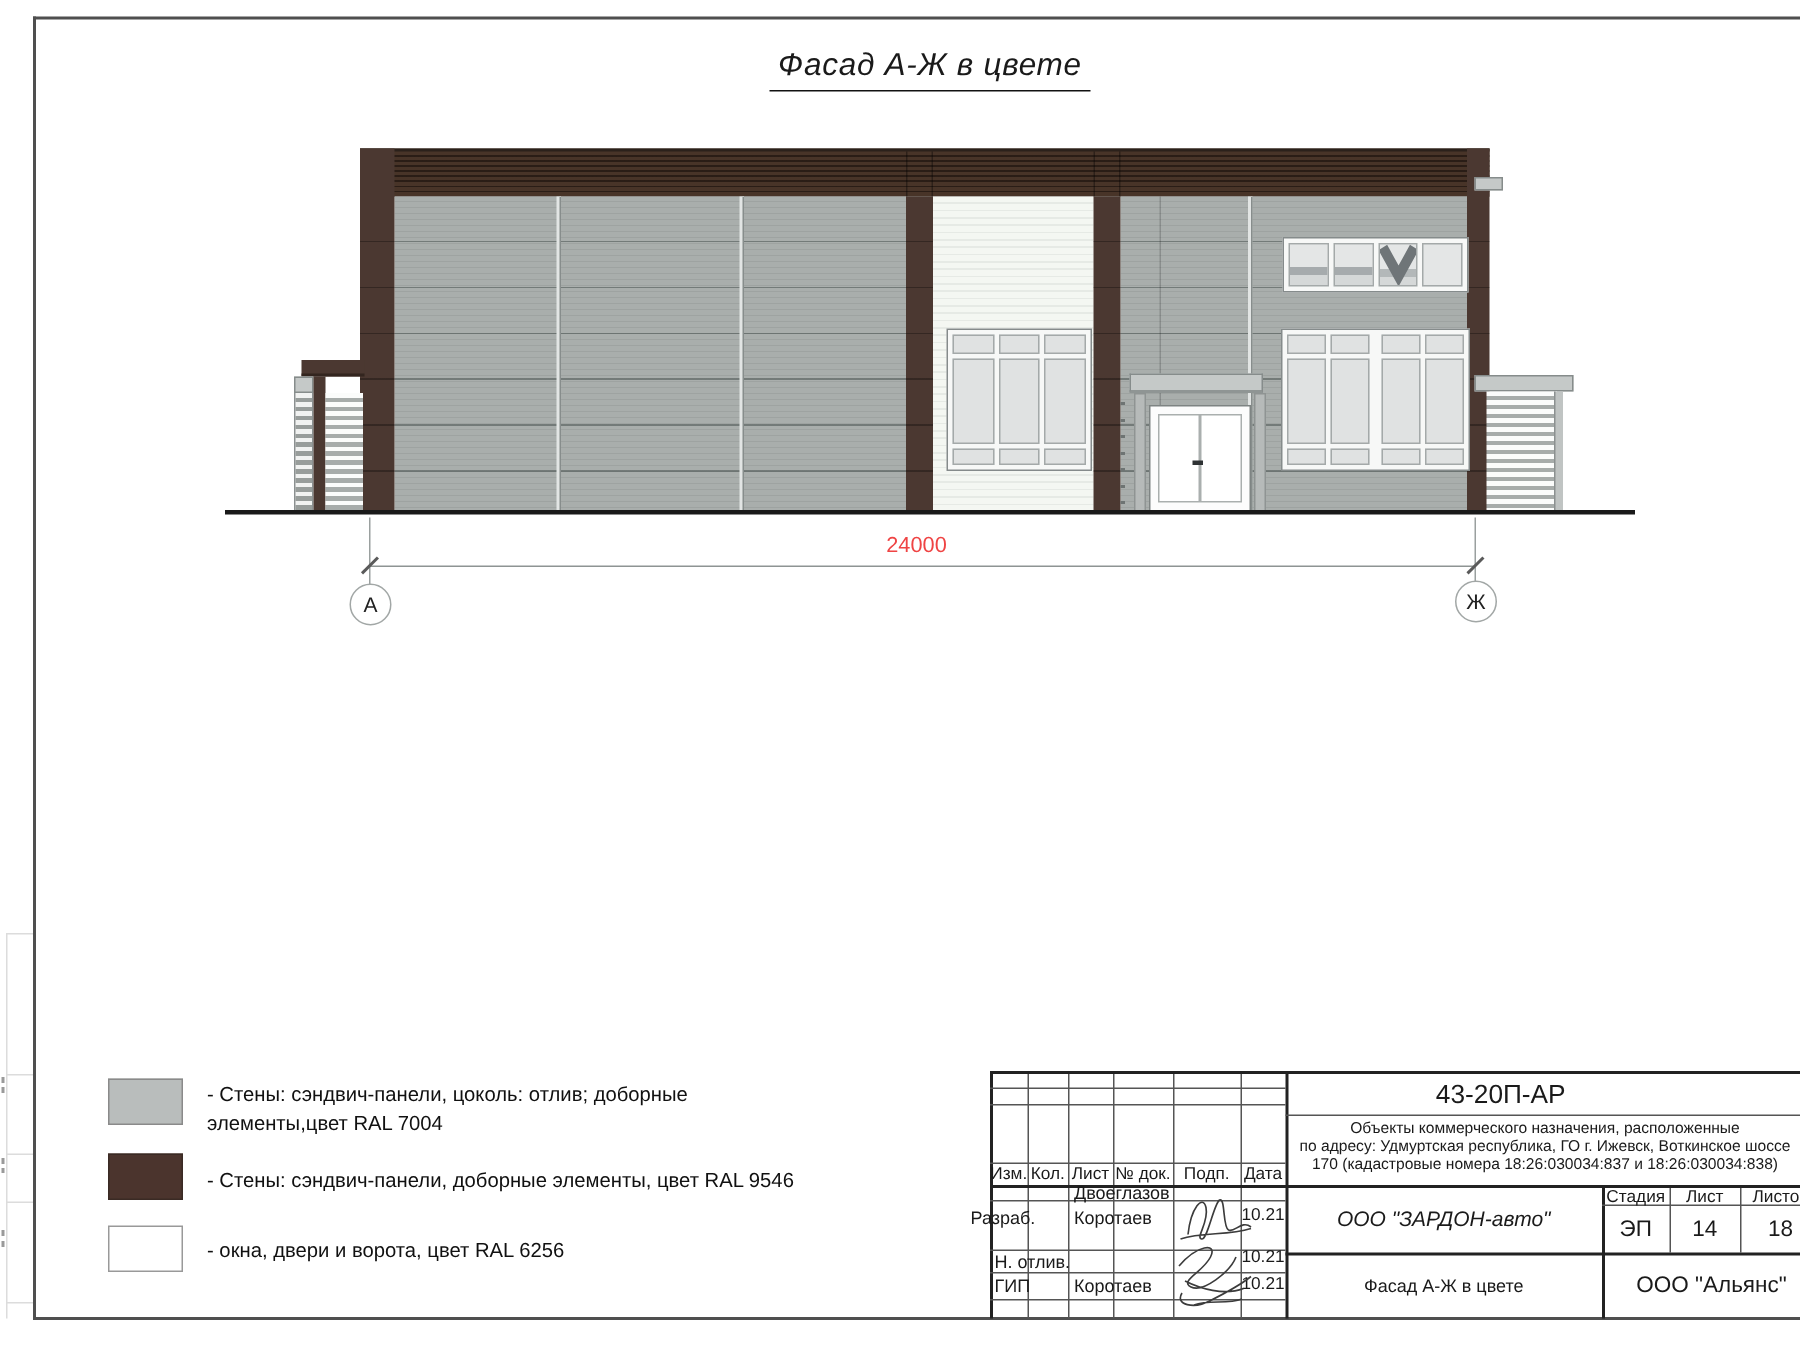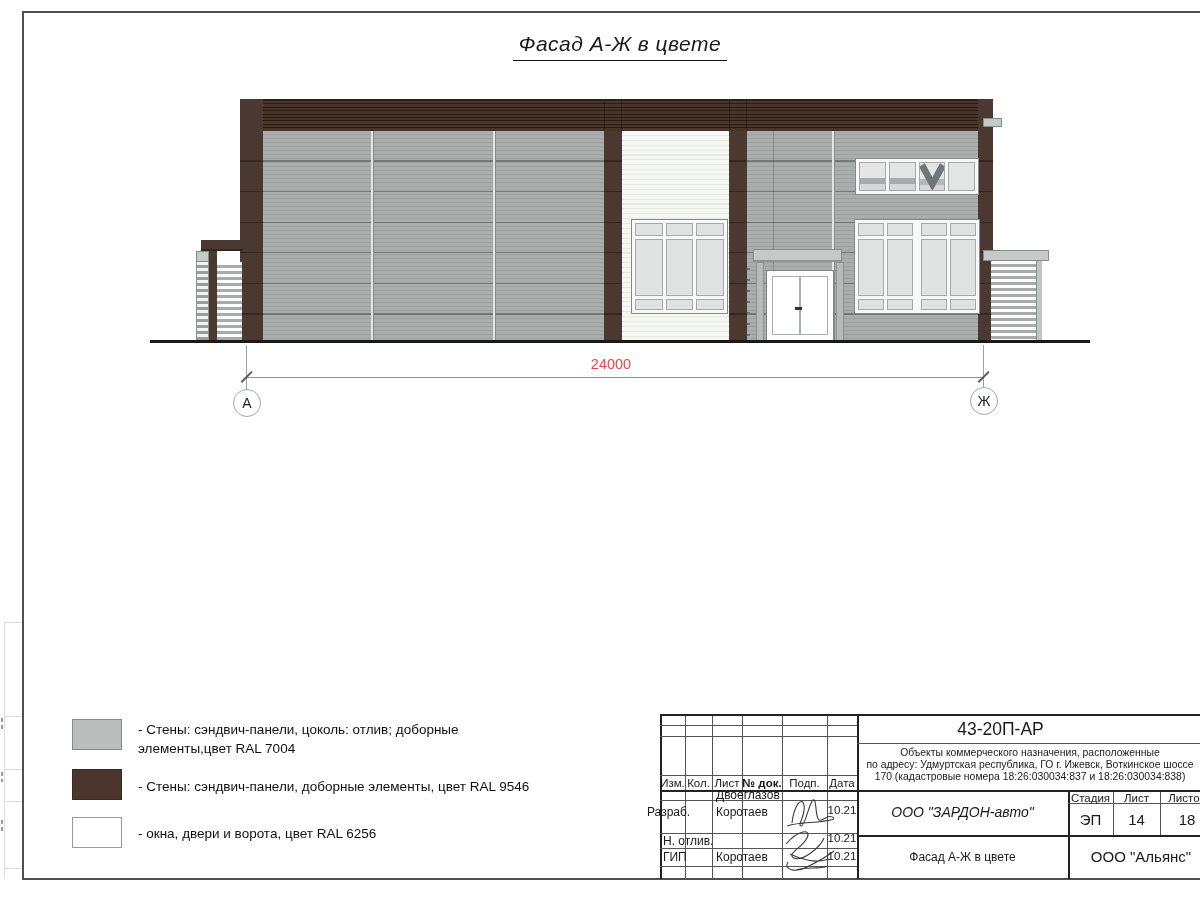--- a/index.html
+++ b/index.html
@@ -220,21 +220,21 @@
   <div class="abs tn" style="left:1068px;top:803px;width:132px;height:1px;"></div>
   <div class="abs tl" style="left:857px;top:835px;width:343px;height:1.6px;"></div>
   <div class="abs tn" style="left:660px;top:800px;width:197px;height:1px;"></div>
   <div class="abs tn" style="left:660px;top:833px;width:197px;height:1px;"></div>
   <div class="abs tn" style="left:660px;top:848px;width:197px;height:1px;"></div>
   <div class="abs tn" style="left:660px;top:866px;width:197px;height:1px;"></div>
 
   <div class="tb-txt ctr" style="left:660px;top:777px;width:25px;font-size:11.5px;">Изм.</div>
   <div class="tb-txt ctr" style="left:685px;top:777px;width:27px;font-size:11.5px;">Кол.</div>
   <div class="tb-txt ctr" style="left:712px;top:777px;width:30px;font-size:11.5px;">Лист</div>
-  <div class="tb-txt ctr" style="left:742px;top:777px;width:40px;font-size:11.5px;font-weight:bold;">№ док.</div>
+  <div class="tb-txt ctr" style="left:742px;top:777px;width:40px;font-size:11.5px;">№ док.</div>
   <div class="tb-txt ctr" style="left:782px;top:777px;width:45px;font-size:11.5px;">Подп.</div>
   <div class="tb-txt ctr" style="left:827px;top:777px;width:30px;font-size:11.5px;">Дата</div>
 
   <div class="tb-txt" style="left:647px;top:805px;font-size:12px;">Разраб.</div>
   <div class="tb-txt" style="left:716px;top:805px;font-size:12px;">Коротаев</div>
   <div class="tb-txt ctr" style="left:827px;top:804px;width:30px;font-size:11.5px;">10.21</div>
 
   <div class="tb-txt" style="left:663px;top:834px;font-size:12px;">Н. отлив.</div>
   <div class="tb-txt" style="left:716px;top:788px;font-size:12px;">Двоеглазов</div>
   <div class="tb-txt ctr" style="left:827px;top:832px;width:30px;font-size:11.5px;">10.21</div>

